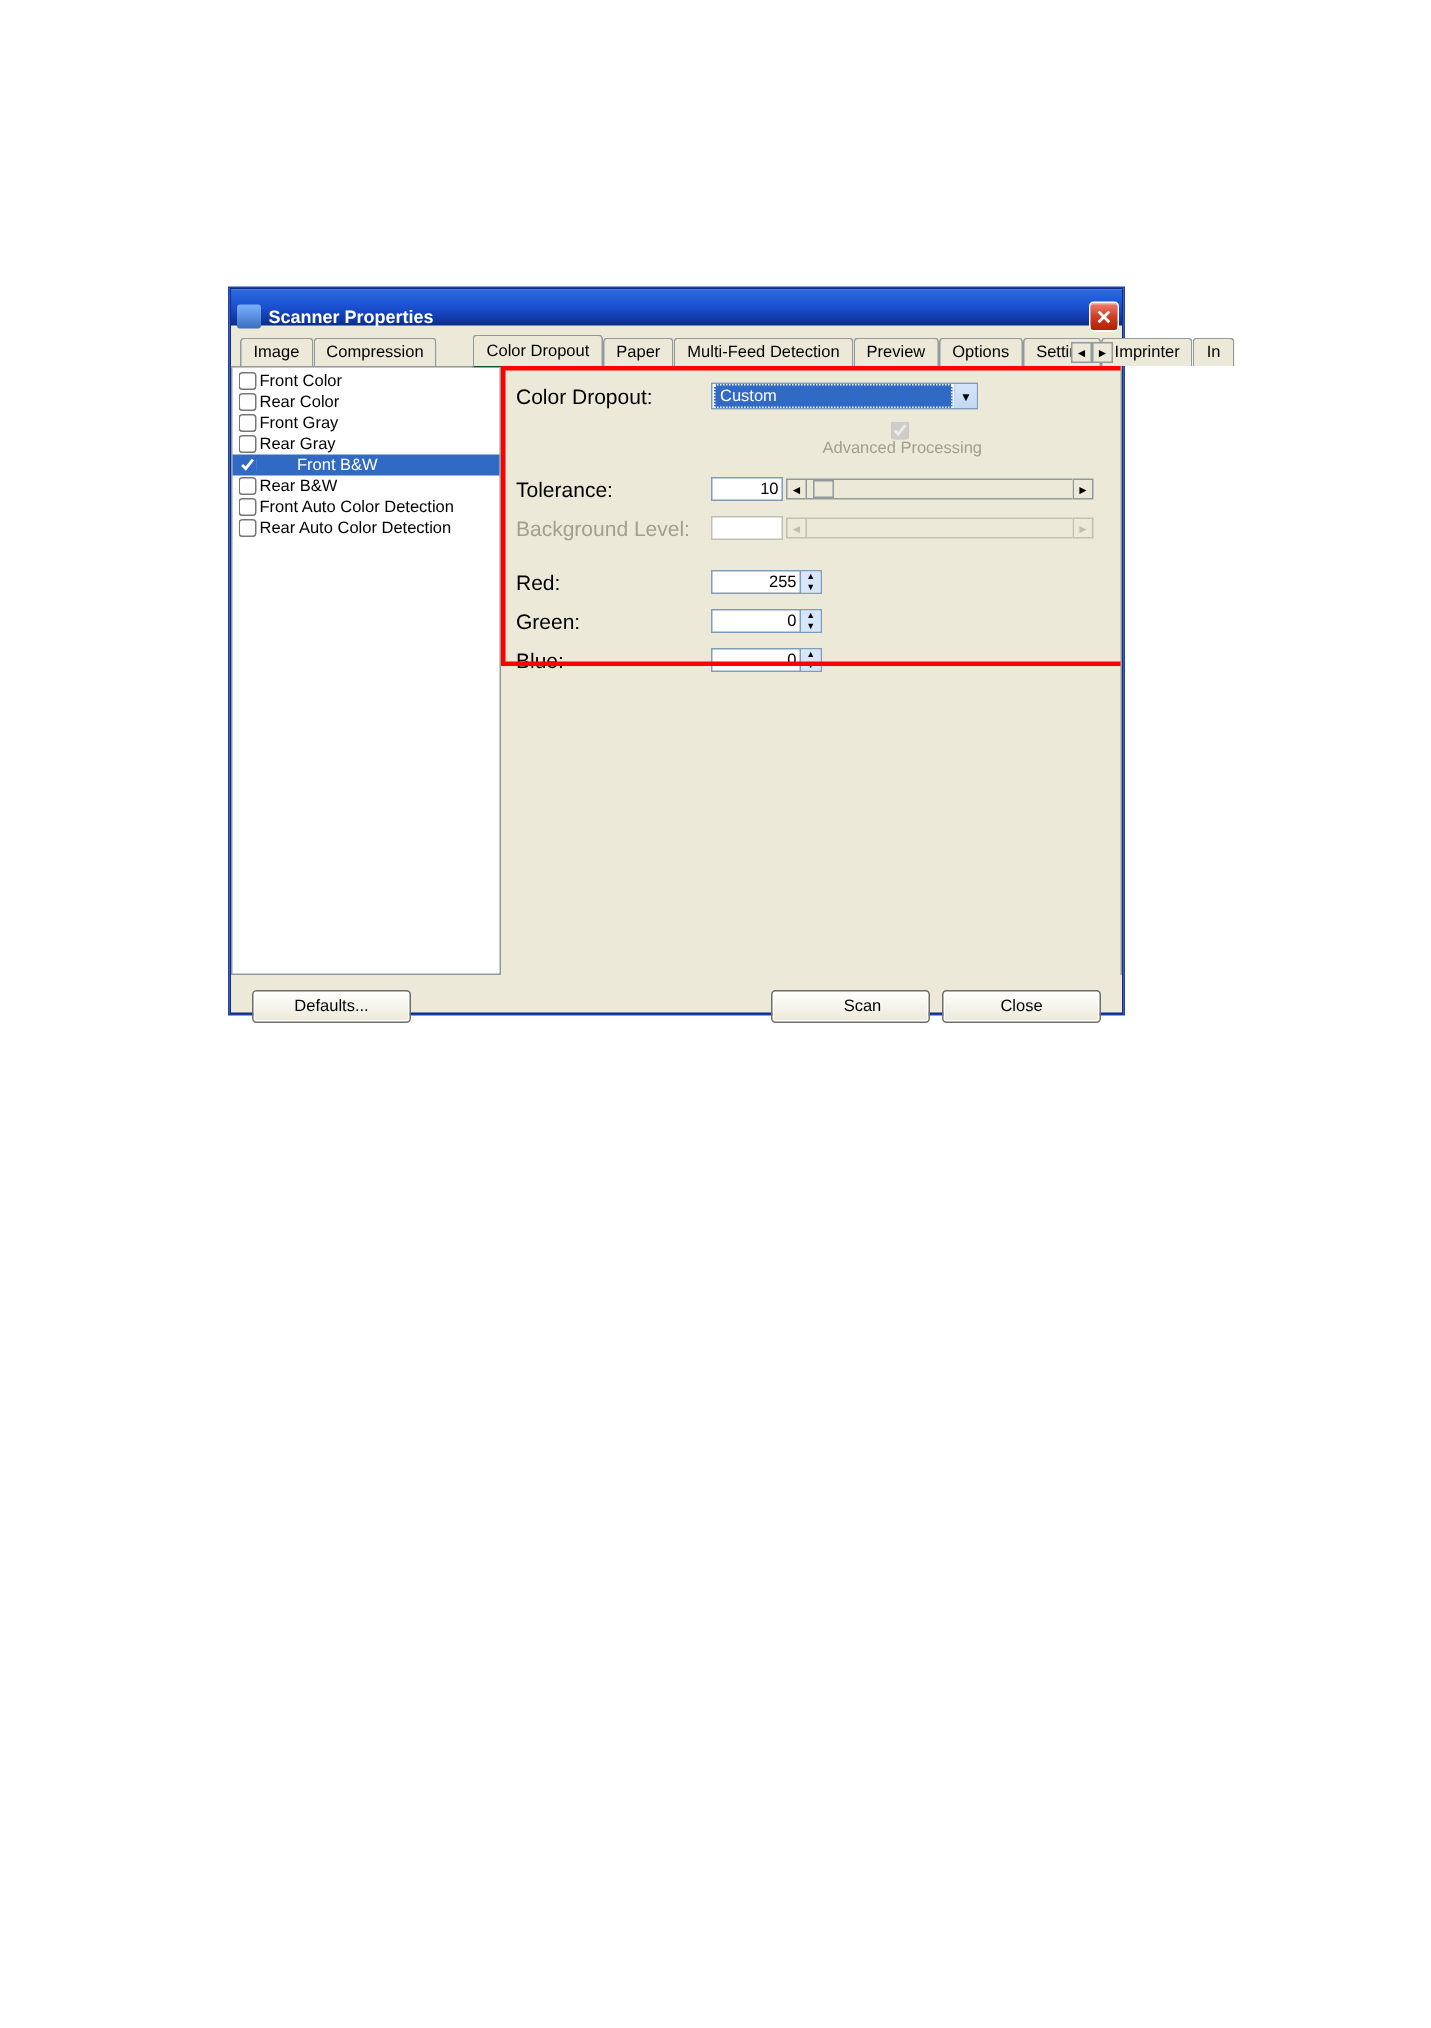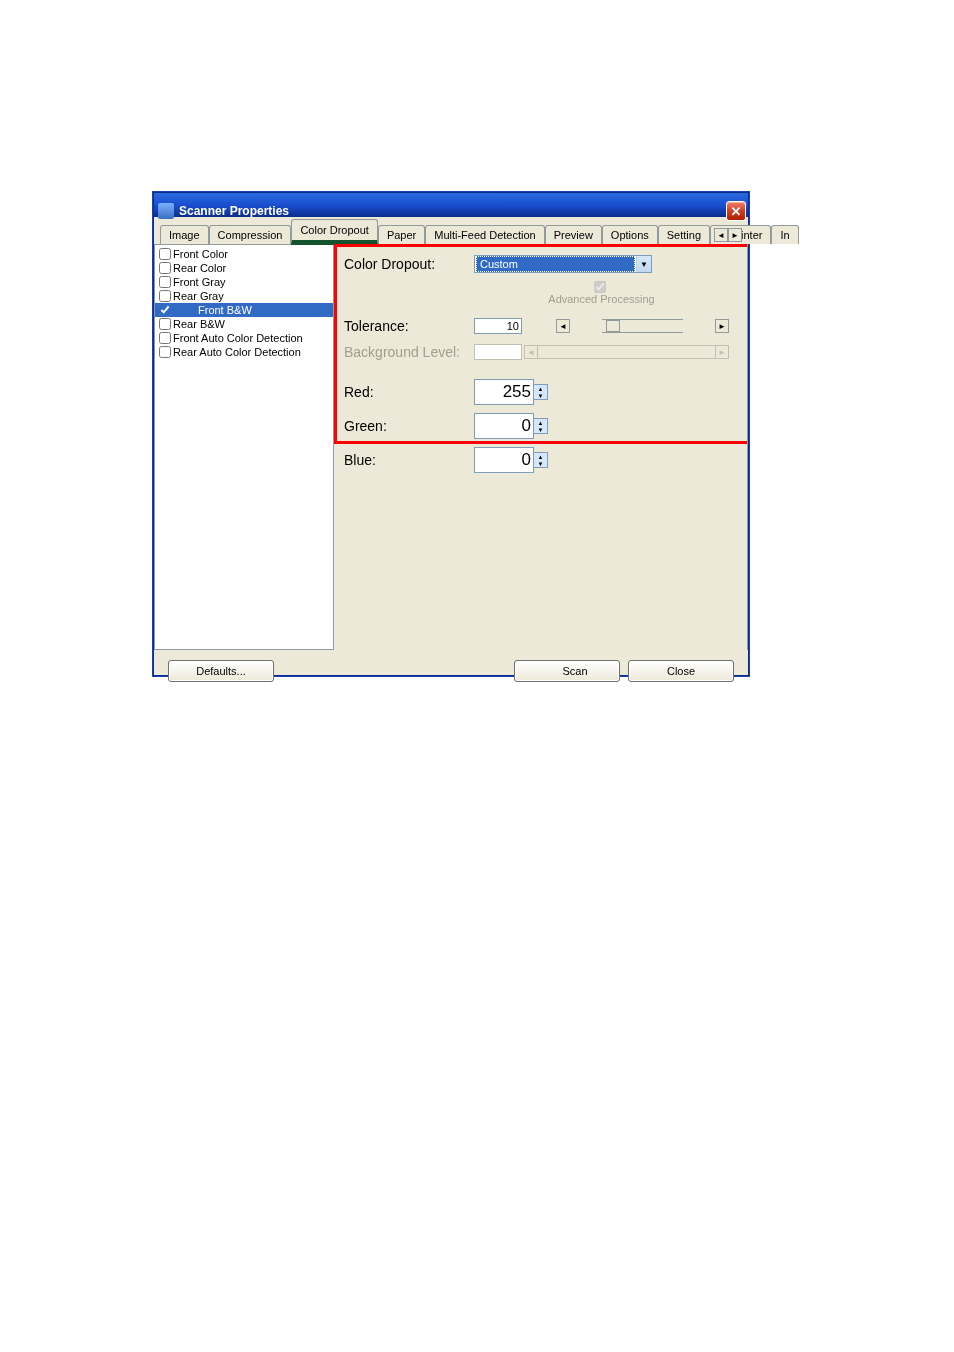--- a/index.html
+++ b/index.html
@@ -26,21 +26,21 @@
       display: flex; align-items: flex-end; padding: 6px 6px 0 6px; height: 28px; position: relative;
       border-bottom: 1px solid #919b9c;
     }
     .tab {
       padding: 3px 8px 3px 8px; border: 1px solid #919b9c; border-bottom: none;
       background: #ece9d8; border-radius: 3px 3px 0 0; margin-right: 0px; cursor: pointer;
       font-size: 11px; position: relative; white-space: nowrap;
     }
     .tab.active {
       background: #ece9d8; padding-top: 4px; padding-bottom: 4px; margin-bottom: -1px;
-      border-bottom: 5px solid #14532d; z-index: 2;
+      border-bottom: 1px solid #14532d; z-index: 2; margin-left: 24px;
     }
     .tab-scroll {
       display: flex; position: absolute; right: 6px; bottom: 2px;
     }
     .tab-scroll button {
       width: 14px; height: 14px; font-size: 8px; border: 1px solid #919b9c; background: #ece9d8; cursor: pointer;
       display: flex; align-items: center; justify-content: center;
     }
     .content-area {
       display: flex; padding: 0; height: 405px; background: #ece9d8;
@@ -99,21 +99,21 @@
       background: #ece9d8; position: relative;
     }
     .slider-bar.disabled { border-color: #c0c0b0; }
     .slider-thumb {
       position: absolute; width: 14px; height: 12px; top: 0; left: 4px;
       background: #ece9d8; border: 1px solid #919b9c;
     }
     .spinner-row { display: flex; align-items: center; }
     .spinner-value {
       width: 60px; height: 16px; border: 1px solid #7f9db9; background: #fff; text-align: right;
-      padding: 12px 2px; font-size: 17px;
+      padding: 0 2px; font-size: 11px;
     }
     .spinner-buttons {
       width: 14px; height: 16px; display: flex; flex-direction: column;
       border: 1px solid #7f9db9; border-left: none;
     }
     .spinner-buttons button {
       height: 7px; font-size: 6px; border: none; background: #d6e7fb; cursor: pointer;
       display: flex; align-items: center; justify-content: center; padding: 0; line-height: 1;
     }
     .button-bar {
@@ -202,21 +202,21 @@
         </div>
       </div>
 
       <div class="checkbox-row">
         <input type="checkbox" checked="" disabled="" style="">
         <label>Advanced Processing</label>
       </div>
 
       <div class="form-row">
         <div class="form-label">Tolerance:</div>
-        <div class="slider-row" style="flex:1;gap:32px;">
+        <div class="slider-row" style="flex:1;">
           <div class="slider-value-box">10</div>
           <div class="slider-arrow">◄</div>
           <div class="slider-bar">
             <div class="slider-thumb"></div>
           </div>
           <div class="slider-arrow">►</div>
         </div>
       </div>
 
       <div class="form-row">

